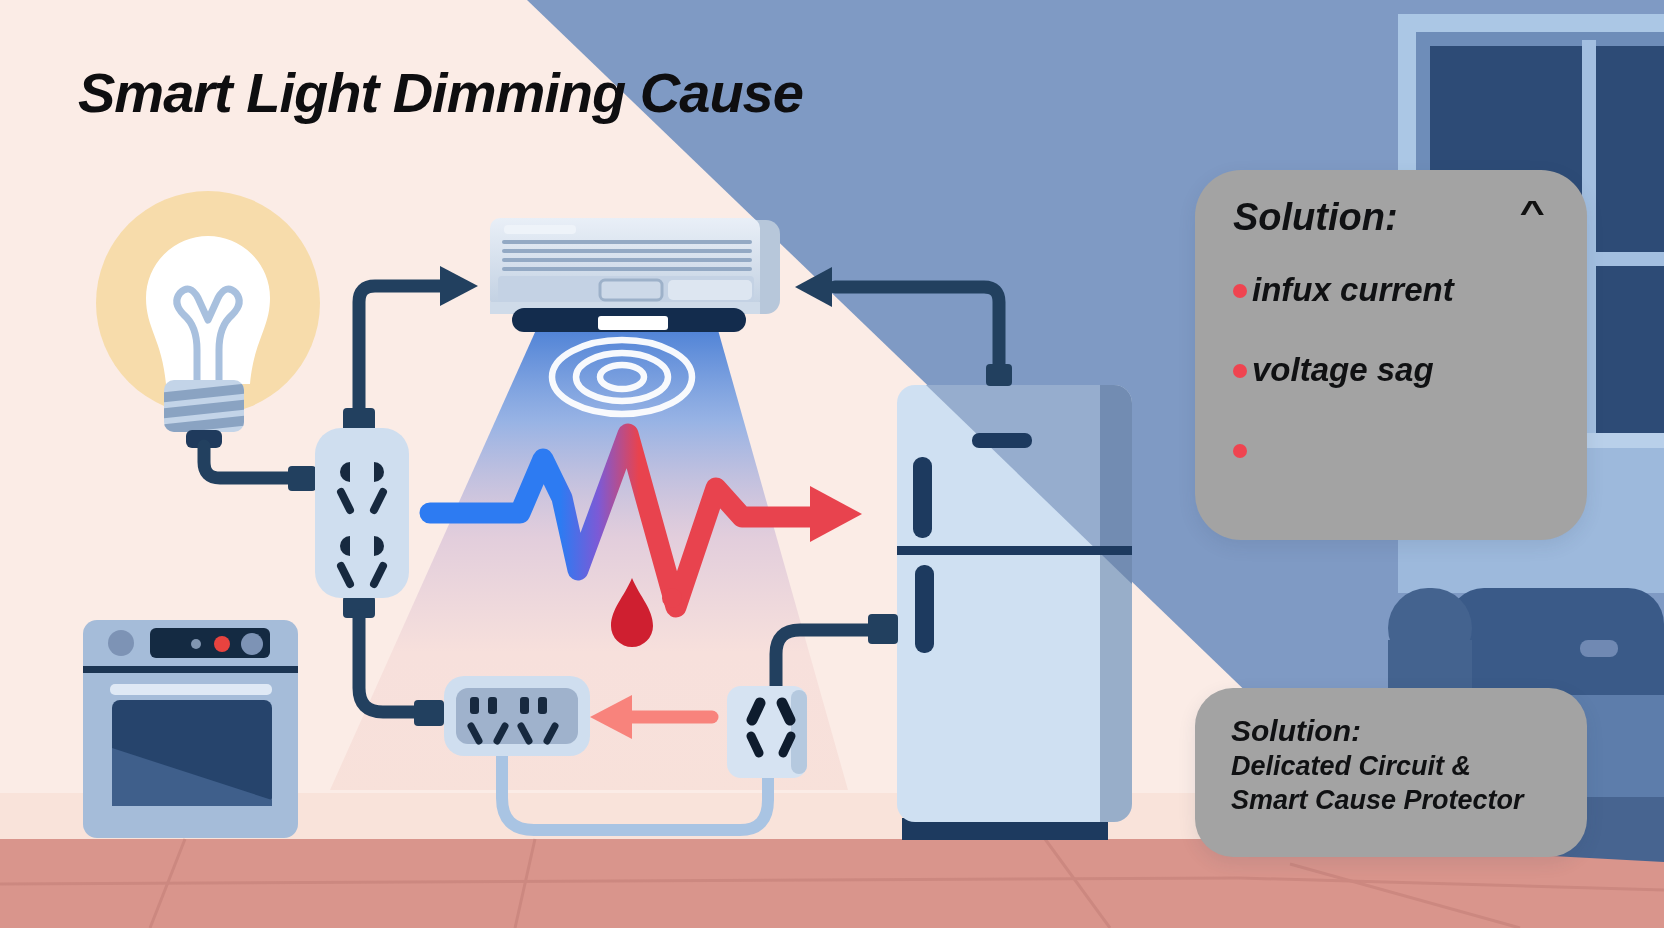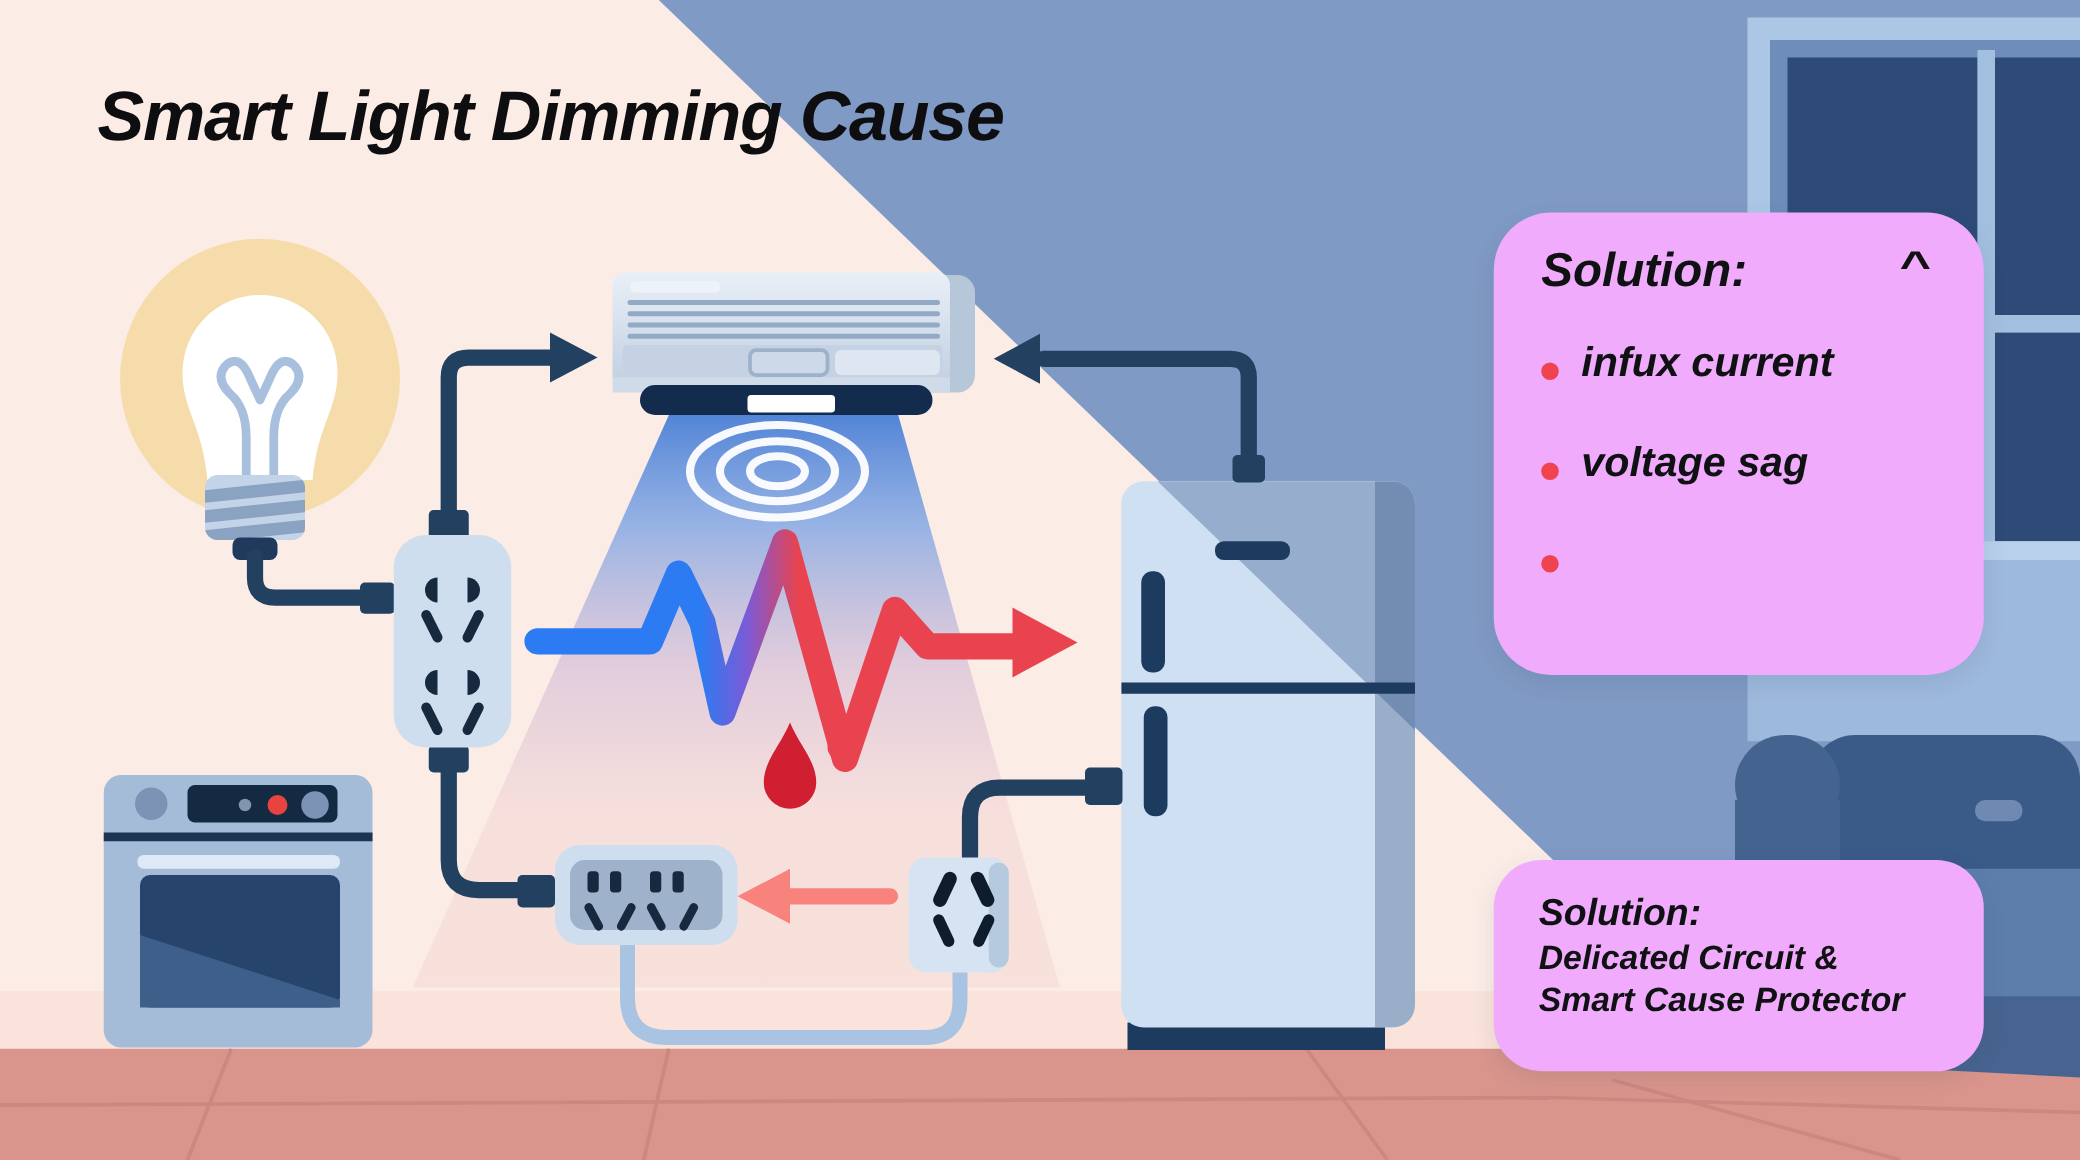--- a/index.html
+++ b/index.html
@@ -6,33 +6,33 @@
   .stage{
     position:relative;width:1664px;height:928px;overflow:hidden;
     font-family:"Liberation Sans", sans-serif;background:#fbece6;font-style:italic;
   }
   .stage svg{position:absolute;left:0;top:0;}
   .title{
     position:absolute;left:78px;top:60px;width:900px;
     font-size:56px;font-weight:800;color:#0e0e10;letter-spacing:-1px;
   }
   .card{
-    position:absolute;background:#f0abfc;border-radius:46px;
+    position:absolute;background:#a3a3a3;border-radius:46px;
     box-shadow:0 6px 18px rgba(40,60,90,.10);
     color:#101113;
   }
   .card.top{left:1195px;top:170px;width:392px;height:370px;padding:26px 40px 0 38px;box-sizing:border-box;}
   .card.bottom{left:1195px;top:688px;width:392px;height:169px;border-radius:38px;padding:26px 34px 0 36px;box-sizing:border-box;}
   .card h2{margin:0;font-size:38px;font-weight:800;line-height:1.15;}
   .caret{
     position:absolute;right:46px;top:24px;font-size:32px;font-weight:800;
     transform:scaleX(1.35);cursor:pointer;color:#111;
   }
   ul.causes{list-style:none;margin:30px 0 0 0;padding:0;display:flex;flex-direction:column;gap:40px;}
-  ul.causes li{display:flex;align-items:center;gap:18px;font-size:33px;font-weight:800;line-height:1.22;}
+  ul.causes li{display:flex;align-items:flex-start;gap:5px;font-size:33px;font-weight:800;line-height:1.22;}
   ul.causes li .dot{flex:0 0 auto;width:14px;height:14px;border-radius:50%;background:#ef4450;margin-top:14px;}
   .card.bottom h2{font-size:30px;}
   .card.bottom .line{font-size:27px;font-weight:700;line-height:1.26;}
 </style>
 </head>
 <body>
 
 <div class="stage">
 
 <svg width="1664" height="928" viewBox="0 0 1664 928">

